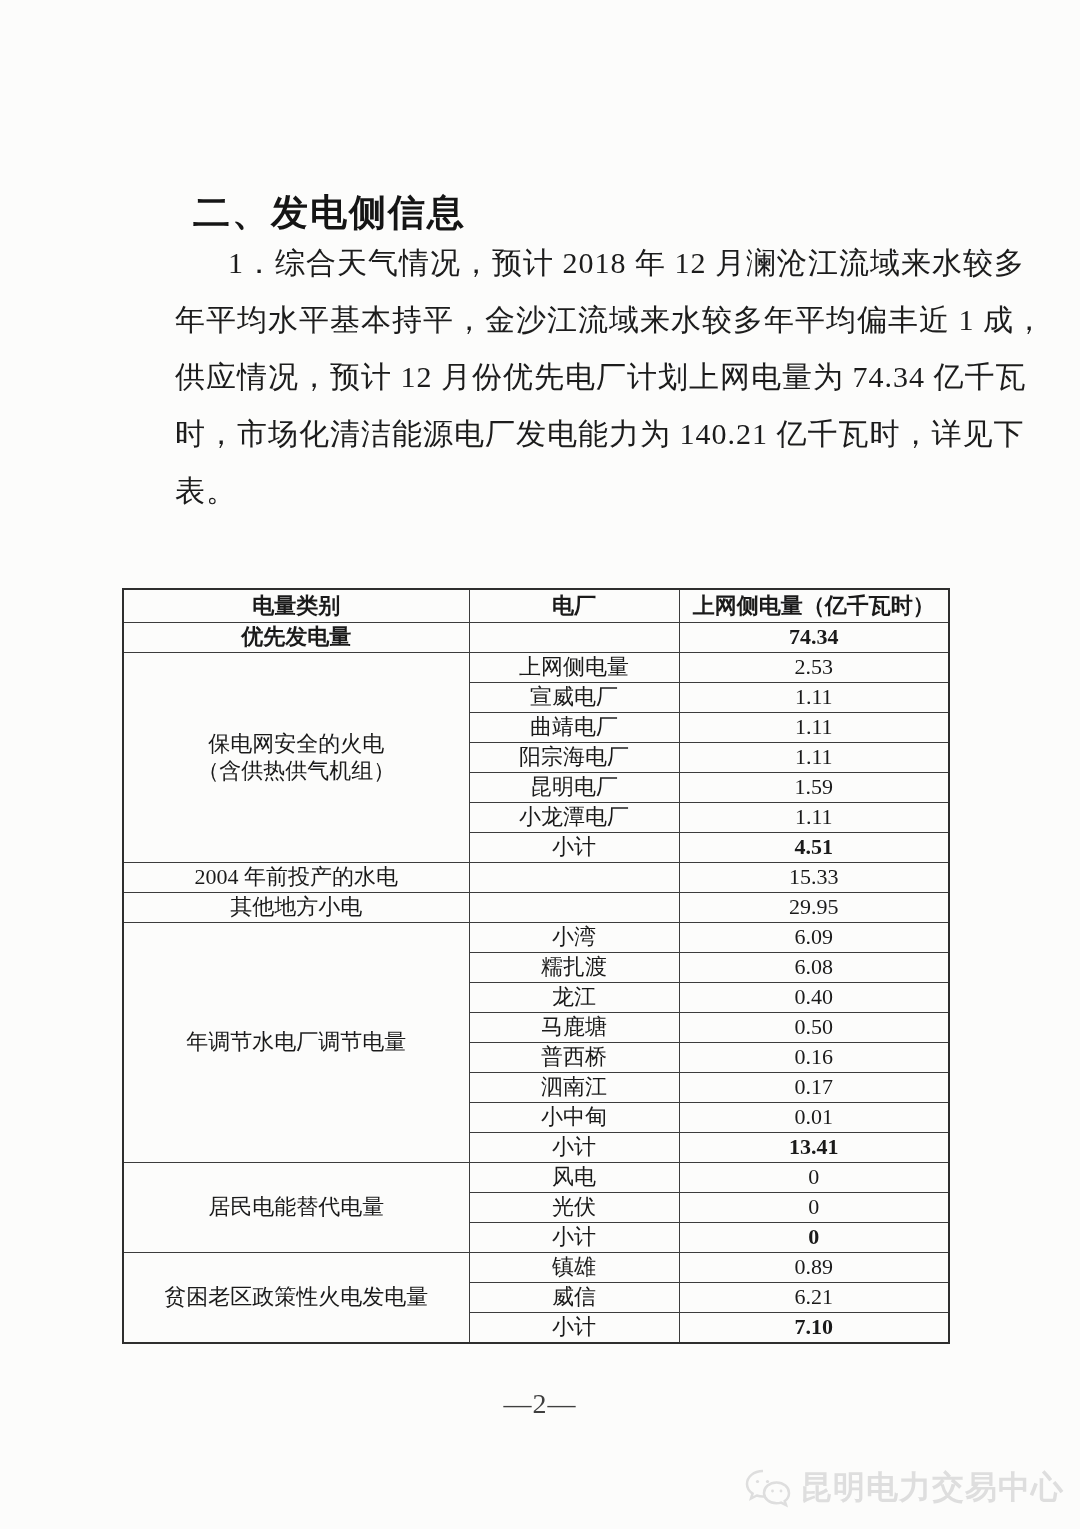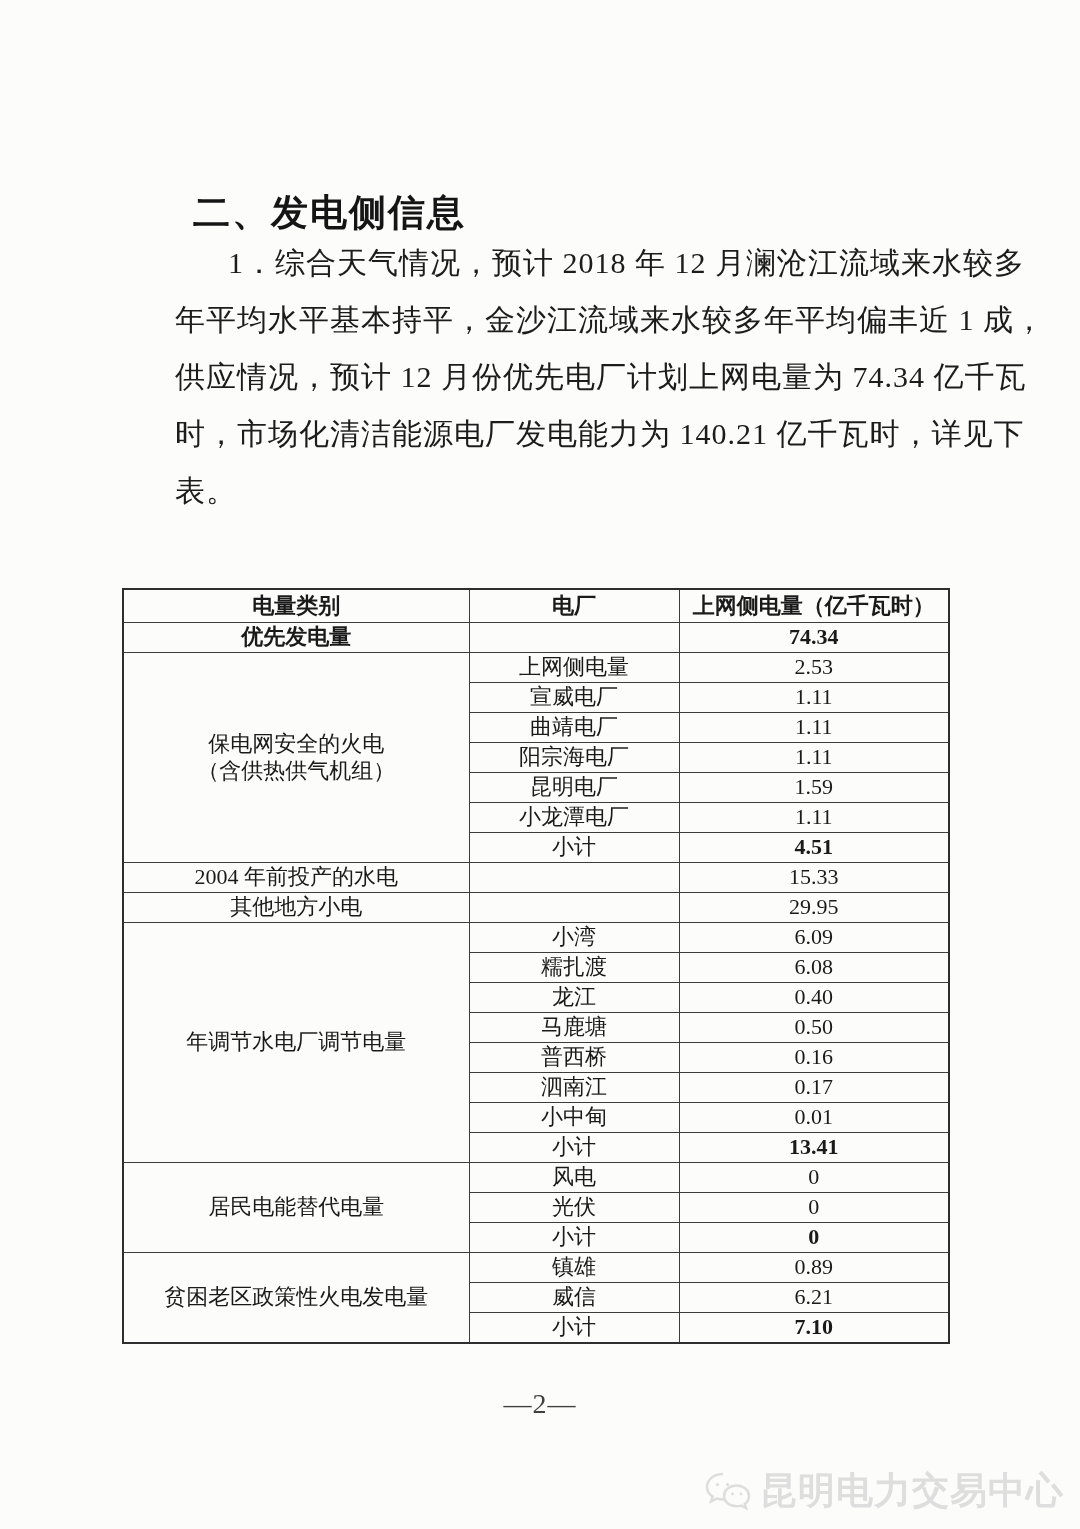--- a/index.html
+++ b/index.html
@@ -57,21 +57,21 @@
     letter-spacing:1px;
   }
   
   .watermark {
     position:absolute; right:16px; top:1466px;
     display:flex; align-items:center; gap:8px;
     color:#dddddd;
   }
   .watermark .wm-text {
     font-family:"Liberation Sans","DejaVu Sans",sans-serif;
-    font-weight:bold; font-size:37px; letter-spacing:1px;
+    font-weight:bold; font-size:32px; letter-spacing:1px;
     color:#dedede;
   }
   .watermark svg { display:block; }
 </style>
 </head>
 <body>
 
 <div class="page">
 
   <div class="heading">二、发电侧信息</div>

